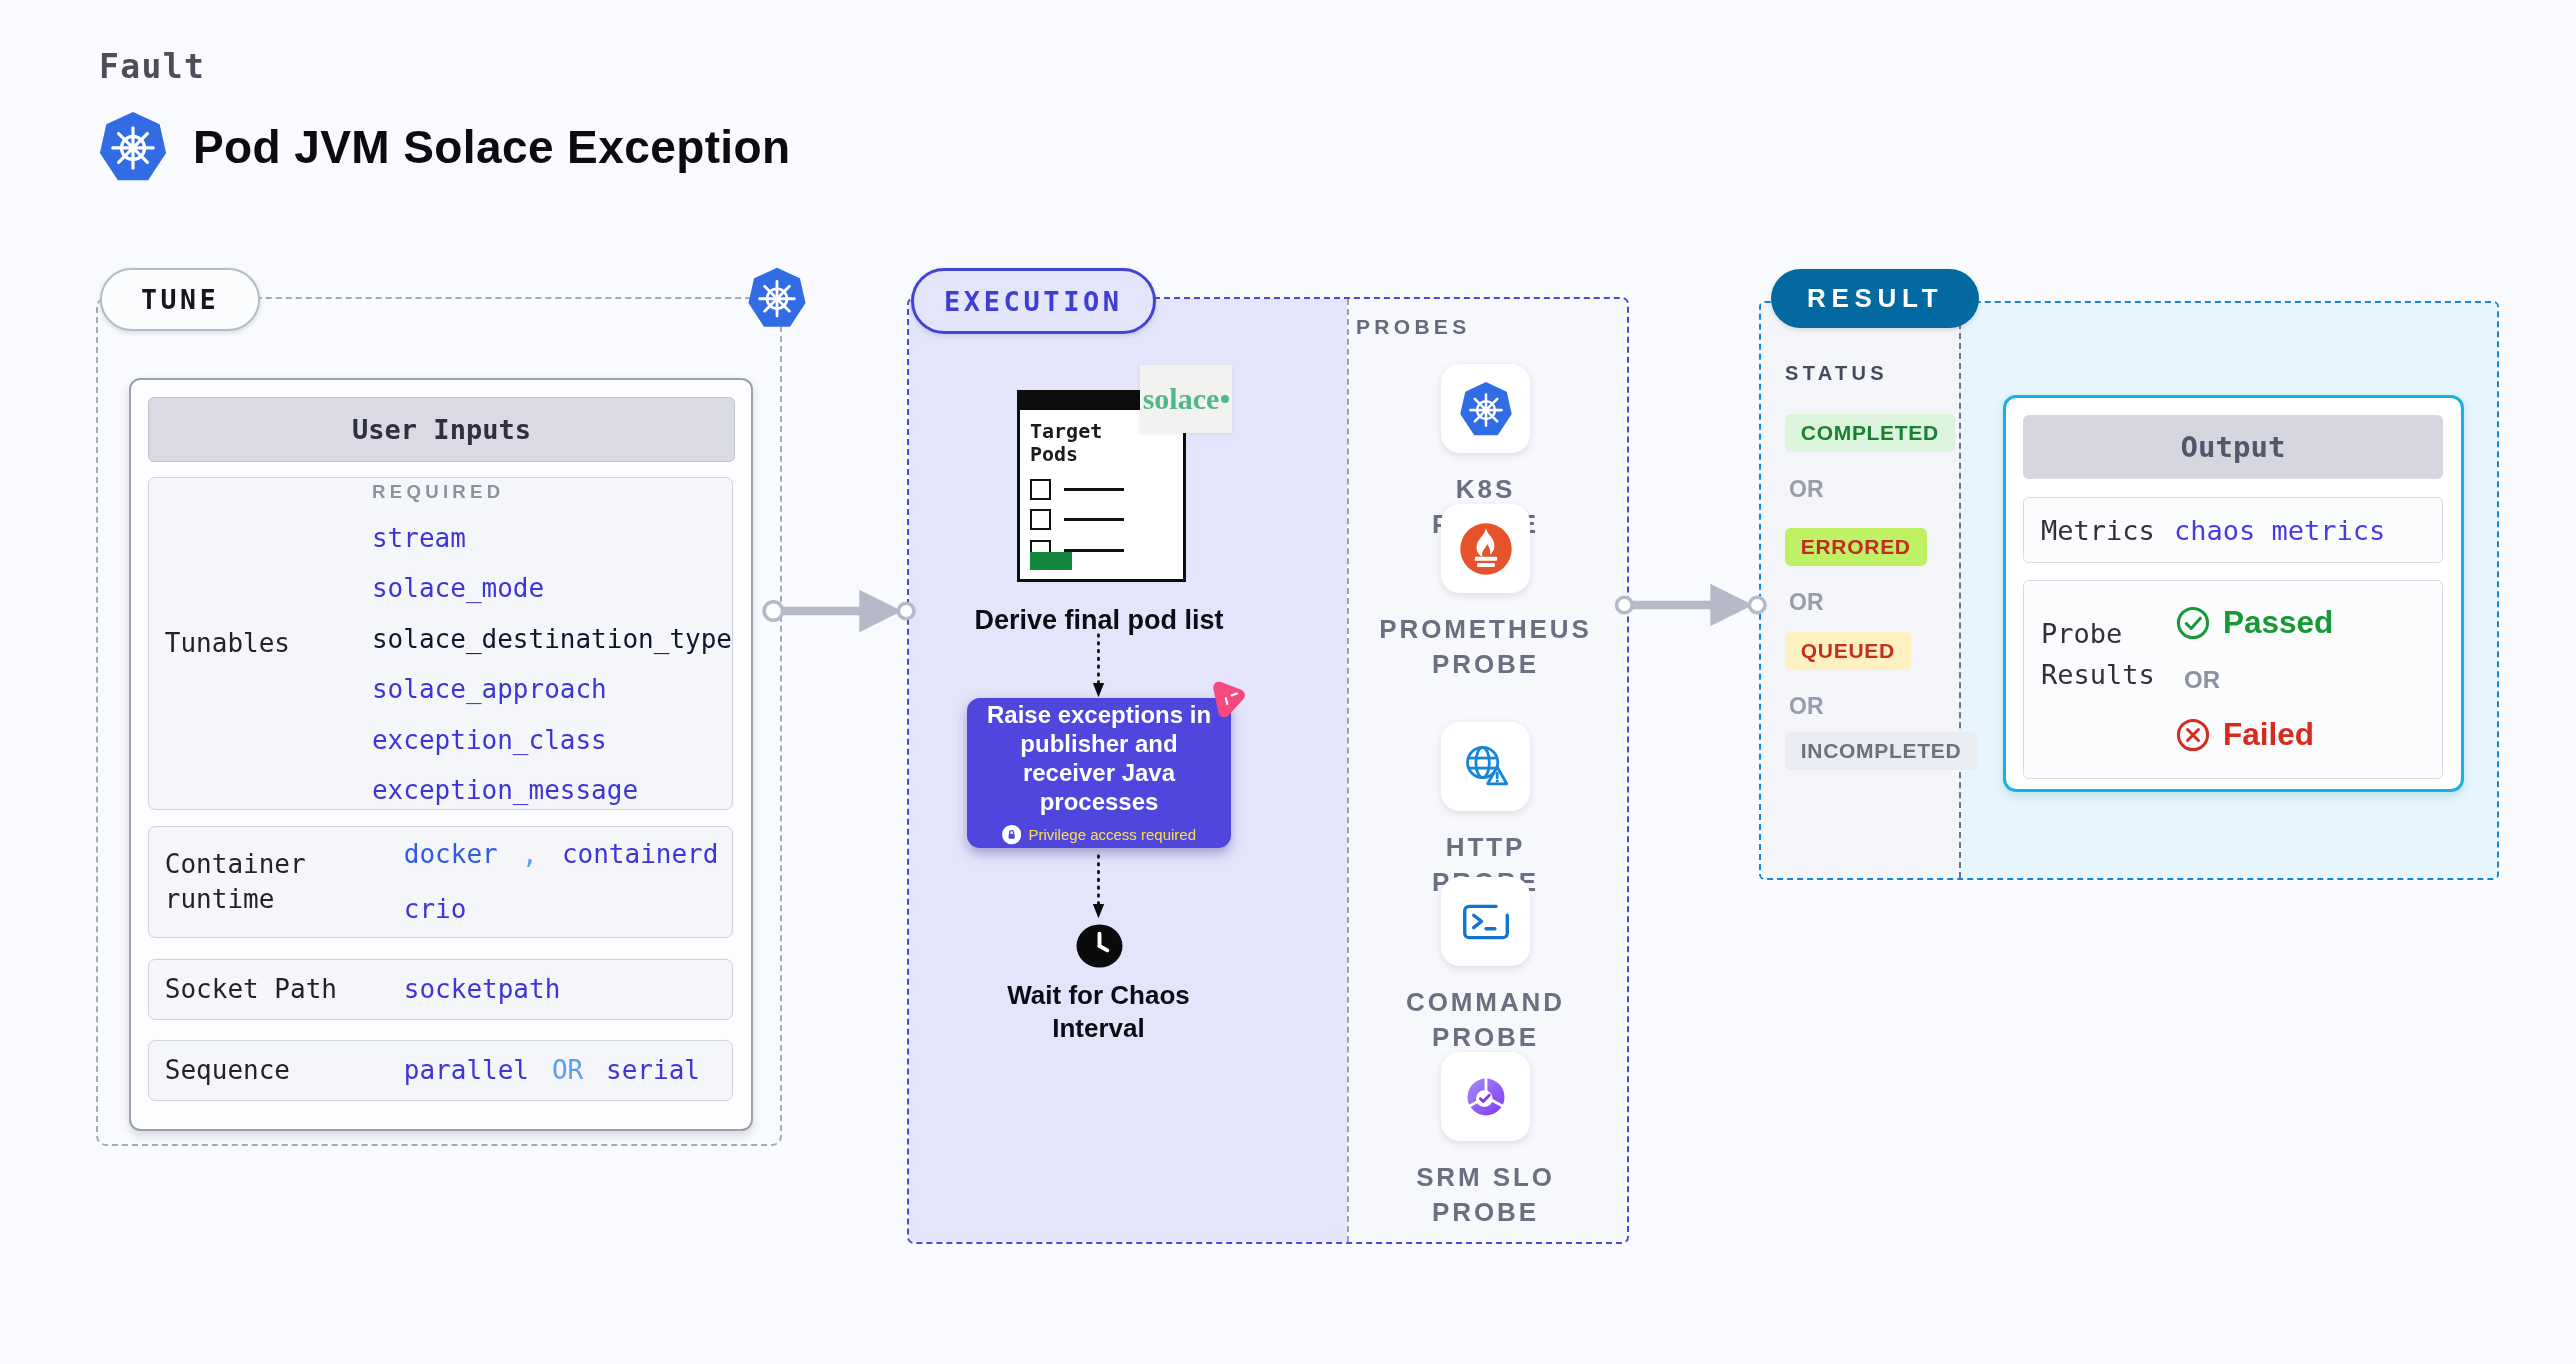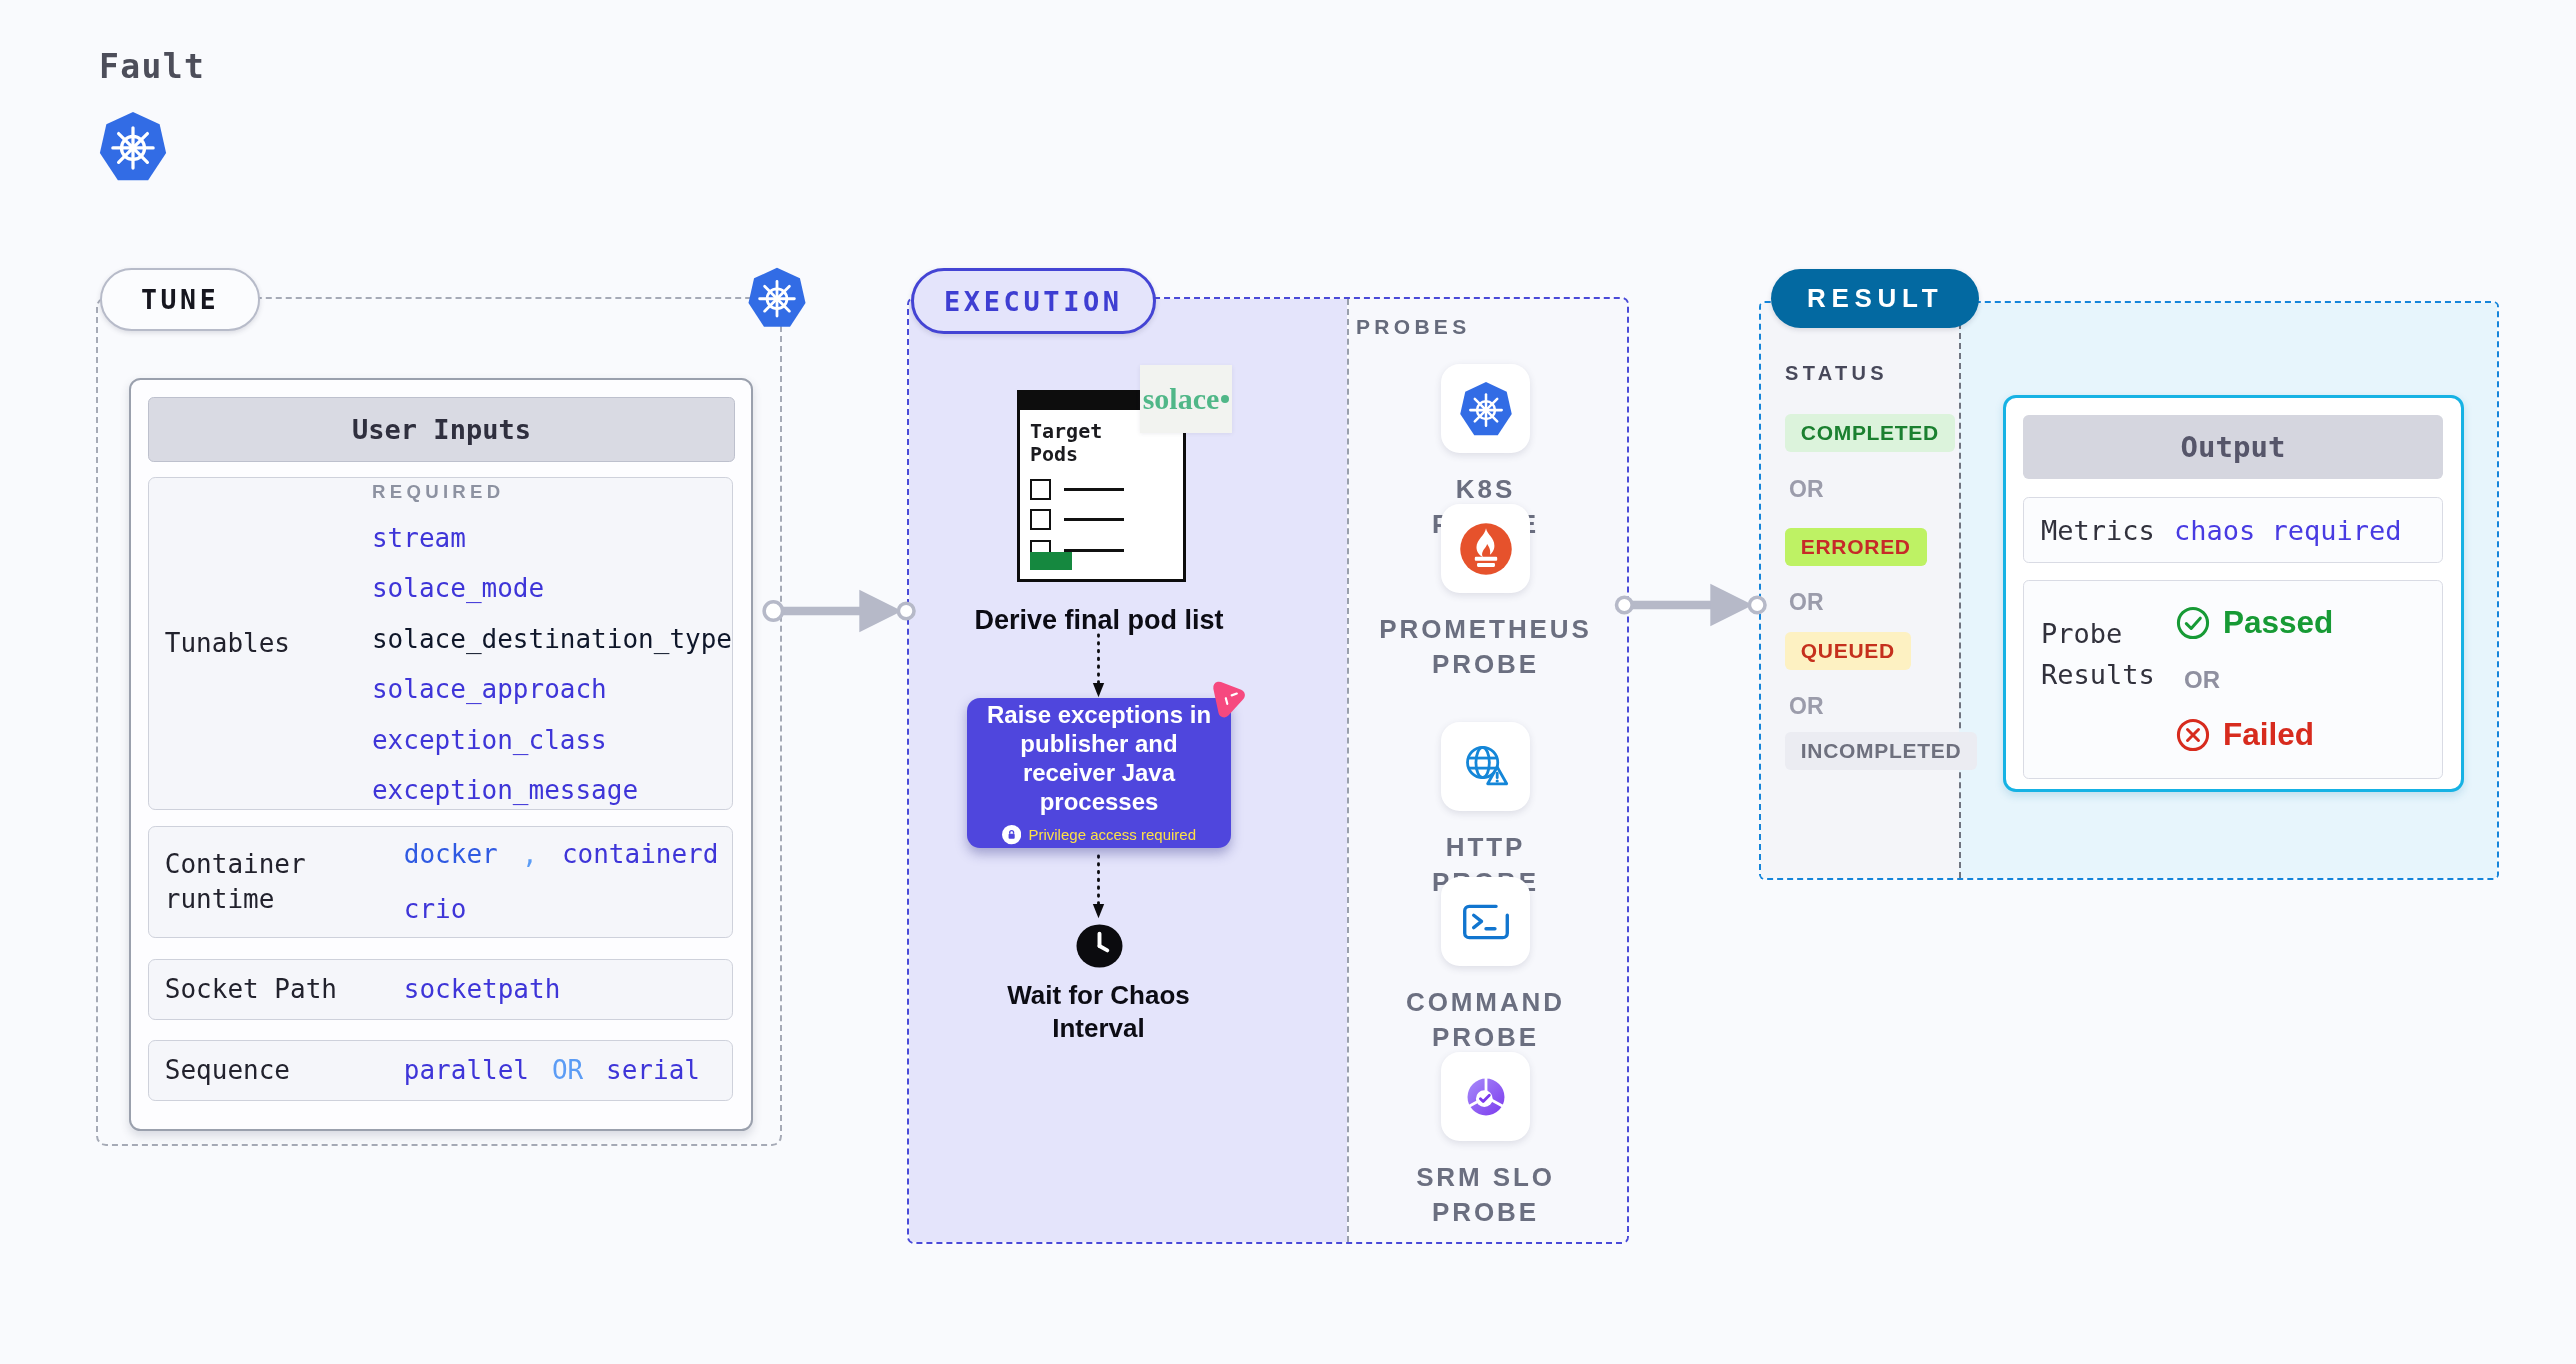--- a/index.html
+++ b/index.html
@@ -121,20 +121,21 @@
   </defs>
 </svg>
 
 <div class="canvas">
 
   <div class="kicker">Fault</div>
   <div class="title-row">
     <svg viewBox="0 0 100 100">
         <use href="#k8s" xlink:href="#k8s"></use>
       </svg>
+    <h1 class="page-title">Pod JVM Solace Exception</h1>
   </div>
 
   <div class="tune-box"></div>
   <div class="pill tune-badge">TUNE</div>
   <svg class="tune-k8s" viewBox="0 0 100 100">
       <use href="#k8s" xlink:href="#k8s"></use>
     </svg>
 
   <div class="ui-card">
     <div class="ui-header">User Inputs</div>
@@ -352,21 +353,21 @@
   <div class="or-label" style="top:589px;">OR</div>
   <div class="status-badge" style="top: 632px; background: rgb(253, 241, 194); color: rgb(197, 48, 29);">QUEUED</div>
   <div class="or-label" style="top:693px;">OR</div>
   <div class="status-badge" style="top: 732px; background: rgb(235, 236, 242); color: rgb(110, 112, 126);">INCOMPLETED</div>
 
   <div class="output-card">
     <div class="output-header">Output</div>
 
     <div class="output-row metrics-row">
       <div class="metrics-label">Metrics</div>
-      <div class="metrics-value" style="color: rgb(72, 59, 226);">chaos required</div>
+      <div class="metrics-value" style="color: rgb(72, 59, 226);">chaos metrics</div>
     </div>
 
     <div class="output-row proberes-row">
       <div class="proberes-label">Probe Results</div>
       <div class="passed-row">
         <svg viewBox="0 0 56 56">
           <circle cx="28" cy="28" r="24" fill="none" stroke="#179a35" stroke-width="5"></circle>
           <path d="M17 29l8 8 15-17" fill="none" stroke="#179a35" stroke-width="5" stroke-linecap="round" stroke-linejoin="round"></path>
         </svg>
         <span class="passed-text" style="color: rgb(23, 154, 53);">Passed</span>

